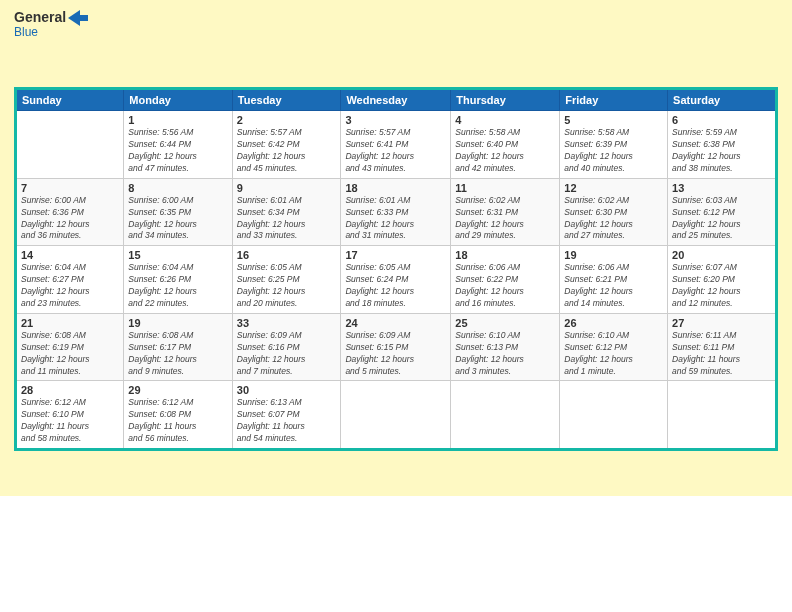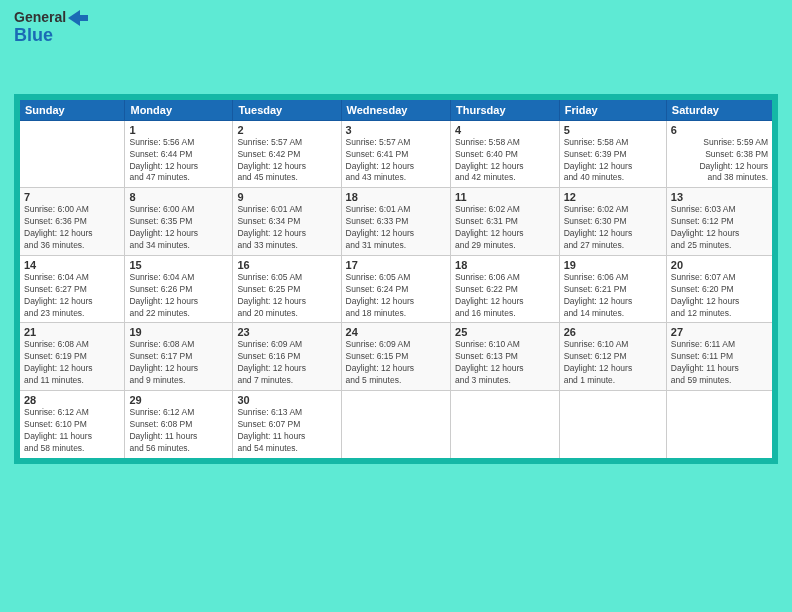--- a/index.html
+++ b/index.html
@@ -5,22 +5,22 @@
     * { margin: 0; padding: 0; box-sizing: border-box; }
     body {
       font-family: Arial, sans-serif;
       background: #fff;
       width: 792px;
       height: 612px;
       overflow: hidden;
     }
     .page {
       width: 792px;
-      height: 612px;
-      background: #5eead4;
+      height: 496px;
+      background: #fef9c3;
       padding: 10px 14px 10px 14px;
     }
     .header {
       display: flex;
       justify-content: space-between;
       align-items: flex-start;
       margin-bottom: 8px;
     }
     .logo {
       display: flex;
@@ -35,21 +35,21 @@
       font-weight: bold;
       color: #333;
     }
     .subtitle {
       font-size: 13px;
       color: #555;
     }
     .calendar {
       width: 100%;
       border-collapse: collapse;
-      border: 6px solid #14b8a6;
+      border: 3px solid #14b8a6;
       margin-top: 48px;
     }
     .calendar th {
       background: #1a6bb5;
       color: #fff;
       font-size: 11px;
       font-weight: bold;
       text-align: left;
       padding: 4px 5px;
       border: 1px solid #1559a0;
@@ -69,39 +69,40 @@
       font-size: 11px;
       font-weight: bold;
       color: #333;
       display: block;
       margin-bottom: 1px;
     }
     .day-info {
       font-size: 8.5px;
       color: #444;
       line-height: 1.4;
+      font-style: italic;
     }
     .empty-cell {
       background: #fff !important;
     }
   </style>
 </head>
 <body>
 
 <div class="page">
   <div class="header">
     <div class="logo">
   <div style="display:flex;flex-direction:column;align-items:flex-start;line-height:1.1;">
     <div style="display:flex;align-items:center;">
       <span style="font-size:14px;font-weight:bold;color:#333;">General</span>
       <svg width="20" height="16" viewBox="0 0 20 16" style="margin-left:2px;">
         <polygon points="0,8 12,0 12,5 20,5 20,11 12,11 12,16" fill="#1a6bb5"></polygon>
       </svg>
     </div>
-    <span style="font-size:18px;font-weight:bold;color:#1a6bb5;">Blue</span>
+    <span style="font-size:12px;font-weight:normal;color:#1a6bb5;">Blue</span>
   </div>
 </div>
     <div class="title-block">
       <div class="month-title"></div>
       <div class="subtitle"></div>
     </div>
   </div>
 
   <table class="calendar">
     <thead>
@@ -148,21 +149,21 @@
           </td>
           <td>
             <span class="day-num">5</span>
             <div class="day-info" style="white-space: pre-line;">Sunrise: 5:58 AM
 Sunset: 6:39 PM
 Daylight: 12 hours
 and 40 minutes.</div>
           </td>
           <td>
             <span class="day-num">6</span>
-            <div class="day-info" style="white-space: pre-line; text-align: right;">Sunrise: 5:59 AM
+            <div class="day-info" style="white-space: pre-line;">Sunrise: 5:59 AM
 Sunset: 6:38 PM
 Daylight: 12 hours
 and 38 minutes.</div>
           </td>
         </tr>
         <tr>
           <td>
             <span class="day-num">7</span>
             <div class="day-info" style="white-space: pre-line;">Sunrise: 6:00 AM
 Sunset: 6:36 PM
@@ -272,21 +273,21 @@
 and 11 minutes.</div>
           </td>
           <td>
             <span class="day-num">19</span>
             <div class="day-info" style="white-space: pre-line;">Sunrise: 6:08 AM
 Sunset: 6:17 PM
 Daylight: 12 hours
 and 9 minutes.</div>
           </td>
           <td>
-            <span class="day-num">23</span>
+            <span class="day-num">33</span>
             <div class="day-info" style="white-space: pre-line;">Sunrise: 6:09 AM
 Sunset: 6:16 PM
 Daylight: 12 hours
 and 7 minutes.</div>
           </td>
           <td>
             <span class="day-num">24</span>
             <div class="day-info" style="white-space: pre-line;">Sunrise: 6:09 AM
 Sunset: 6:15 PM
 Daylight: 12 hours

